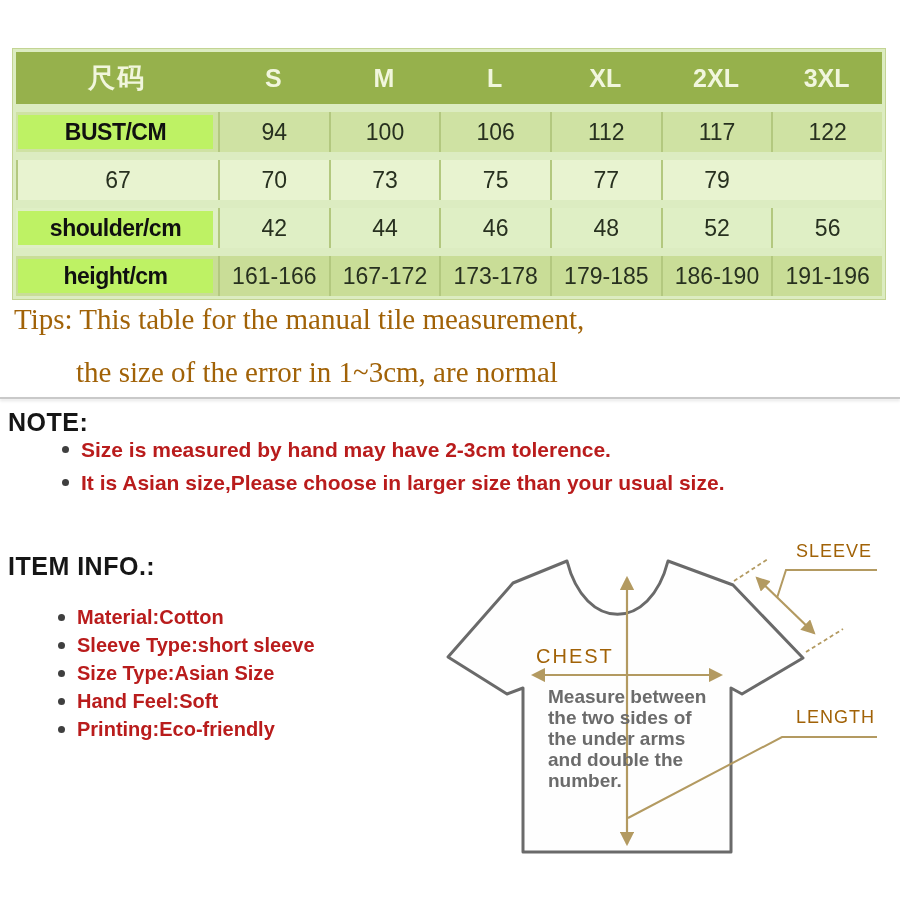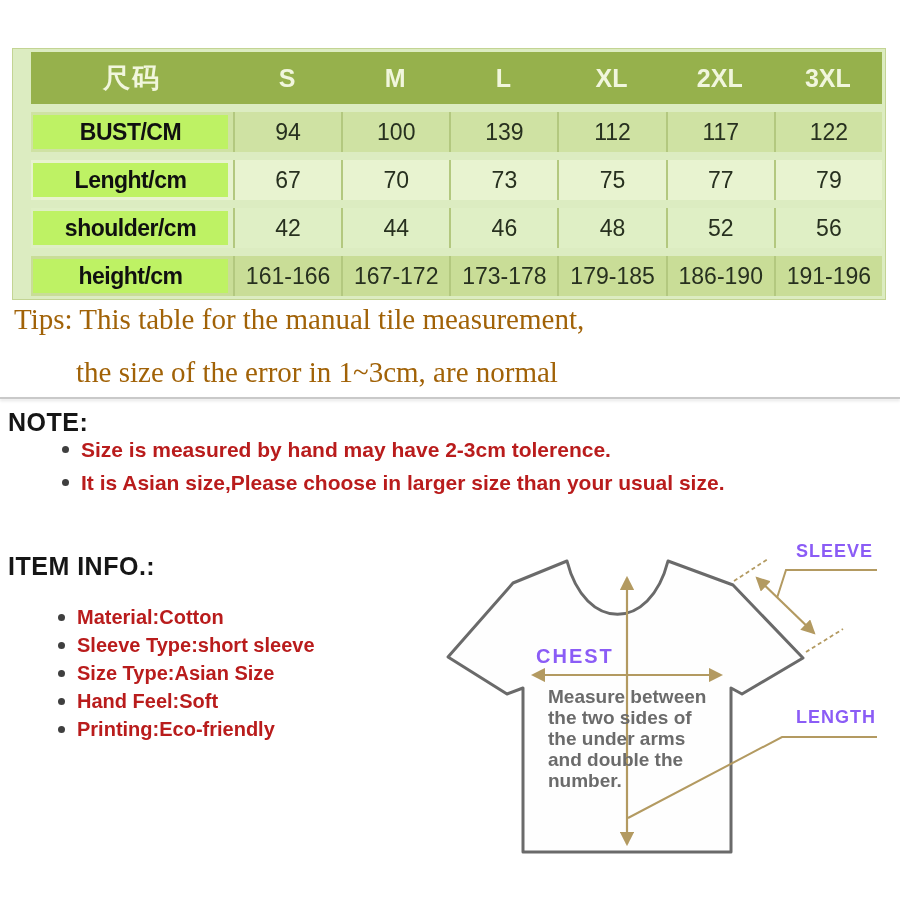--- a/index.html
+++ b/index.html
@@ -6,21 +6,21 @@
   #page {
     position:relative; width:900px; height:900px; overflow:hidden;
     background:#ffffff; font-family:"Liberation Sans", sans-serif;
   }
 
   
   .size-table {
     position:absolute; left:12px; top:48px; width:866px;
     background:#dcecc1; padding:3px; border:1px solid #c3d493;
   }
-  .trow { display:grid; grid-template-columns:202px repeat(6,1fr); height:40px;margin-left:15px; }
+  .trow { display:grid; grid-template-columns:202px repeat(6,1fr); height:40px; }
   .trow + .trow { margin-top:8px; }
   .trow.head { height:52px; background:#96b14c; }
   .hcell {
     display:flex; align-items:center; justify-content:center;
     color:#f1f6dd; font-weight:bold; font-size:25px;
   }
   .hcell.cjk { font-size:27px; letter-spacing:2px; }
   .trow.r1 { background:#cfe2a3; }
   .trow.r2 { background:#e8f3d0; }
   .trow.r3 { background:#dfefc5; }
@@ -66,21 +66,21 @@
     flex:0 0 auto; width:7px; height:7px; border-radius:4px; background:#3f3f3f;
     margin:8px 12px 0 0;
   }
   .bullet-text { font-weight:bold; color:#b91c1c; white-space:nowrap; }
   .note-list .bullet-text { font-size:21px; }
   .item-list .bullet-text { font-size:20px; }
 
   
   .diagram-svg { position:absolute; left:430px; top:530px; }
   .diag-label {
-    position:absolute; font-weight:bold; color:#8b5cf6; white-space:nowrap;
+    position:absolute; font-weight:normal; color:#a16207; white-space:nowrap;
   }
   .sleeve-label { left:796px; top:541px; font-size:18px; letter-spacing:1px; }
   .chest-label  { left:536px; top:645px; font-size:20px; letter-spacing:2px; }
   .length-label { left:796px; top:707px; font-size:18px; letter-spacing:1px; }
   .measure-note {
     position:absolute; left:548px; top:686px; width:190px;
     font-size:19px; font-weight:bold; color:#6b6b6b; line-height:21px;
   }
 </style>
 </head>
@@ -98,30 +98,27 @@
       <div class="hcell">2XL</div>
       <div class="hcell">3XL</div>
     </div>
 
     <div class="trow r1">
       <div class="lcell">
         <div class="lbox">BUST/CM</div>
       </div>
       <div class="vcell">94</div>
       <div class="vcell">100</div>
-      <div class="vcell">139</div>
+      <div class="vcell">106</div>
       <div class="vcell">112</div>
       <div class="vcell">117</div>
       <div class="vcell">122</div>
     </div>
 
     <div class="trow r2">
-      <div class="lcell">
-        <div class="lbox">Lenght/cm</div>
-      </div>
       <div class="vcell">67</div>
       <div class="vcell">70</div>
       <div class="vcell">73</div>
       <div class="vcell">75</div>
       <div class="vcell">77</div>
       <div class="vcell">79</div>
     </div>
 
     <div class="trow r3">
       <div class="lcell">

